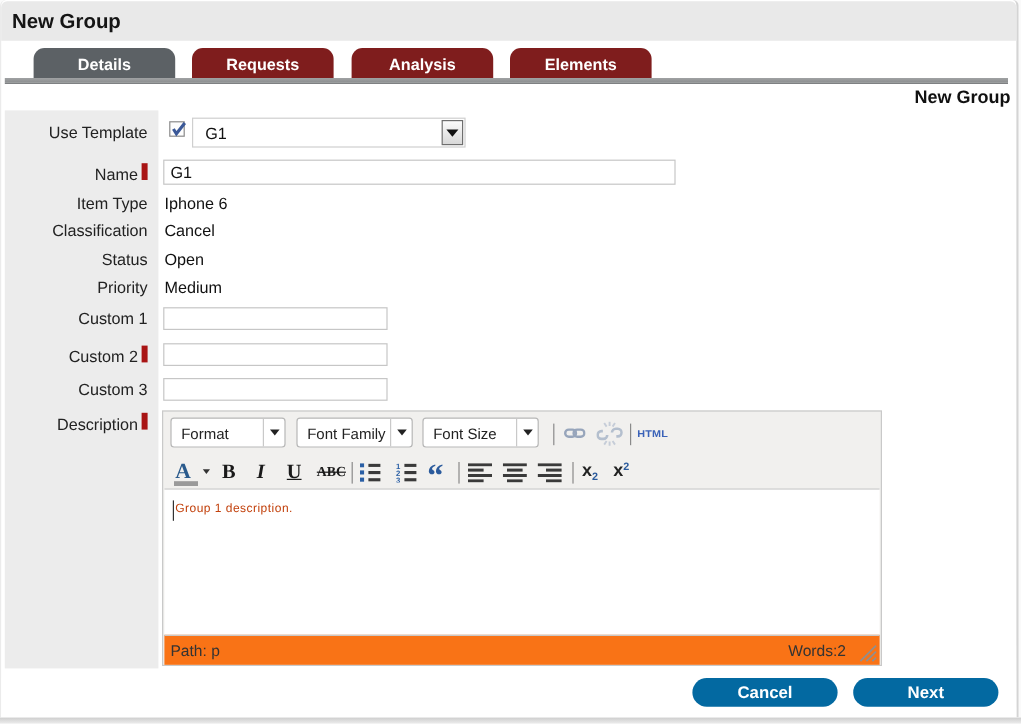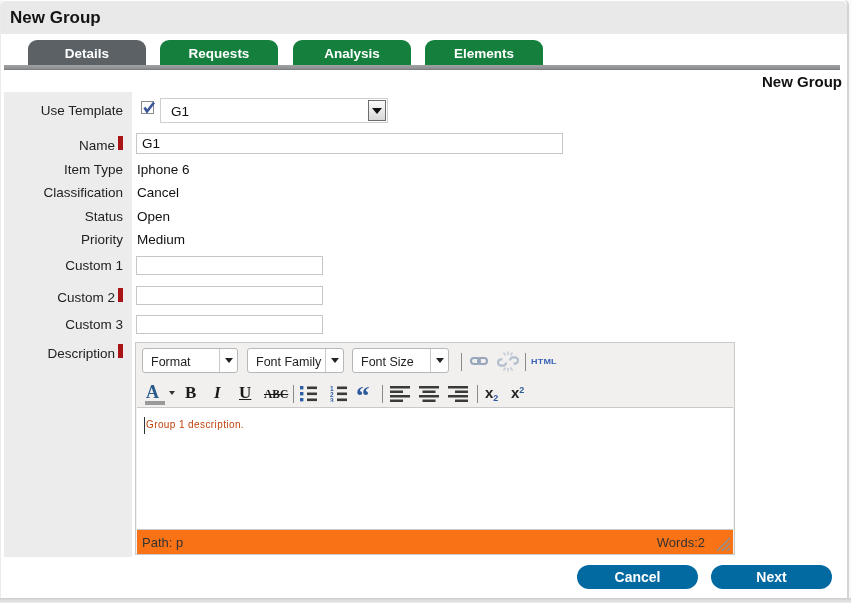--- a/index.html
+++ b/index.html
@@ -12,21 +12,21 @@
     border-right:2px solid #d4d4d4;
     border-left:1px solid #ebebeb; border-radius:5px 5px 0 0; }
   #shadow { left:0; top:598px; width:851px; height:5px;
     background:linear-gradient(#cecece,#ececec); }
 
   #hdr { left:1px; top:1px; width:846px; height:33px; background:#e9e9e9;
     border-radius:5px 5px 0 0; }
   #hdr span { position:absolute; left:9px; top:7px; font-size:17px; font-weight:bold; color:#151515; }
 
   .tab { top:40px; height:25px; width:118px; border-radius:9px 9px 0 0;
-    background:#15803d; color:#fff; font-size:13.5px; font-weight:bold;
+    background:#7f1d1d; color:#fff; font-size:13.5px; font-weight:bold;
     text-align:center; line-height:27px; }
   .tab.active { background:#5c6165; }
   #tabbar { left:4px; top:65px; width:836px; height:5px;
     background:linear-gradient(#a0a2a3,#8b8d8f); border-bottom:1px solid #7e8082; }
 
   #crumb { top:73px; right:9px; font-size:15px; font-weight:bold; color:#111; }
 
   #lpanel { left:4px; top:92px; width:128px; height:465px; background:#ececec; }
 
   .lbl { font-size:13.5px; color:#222; white-space:nowrap; }

